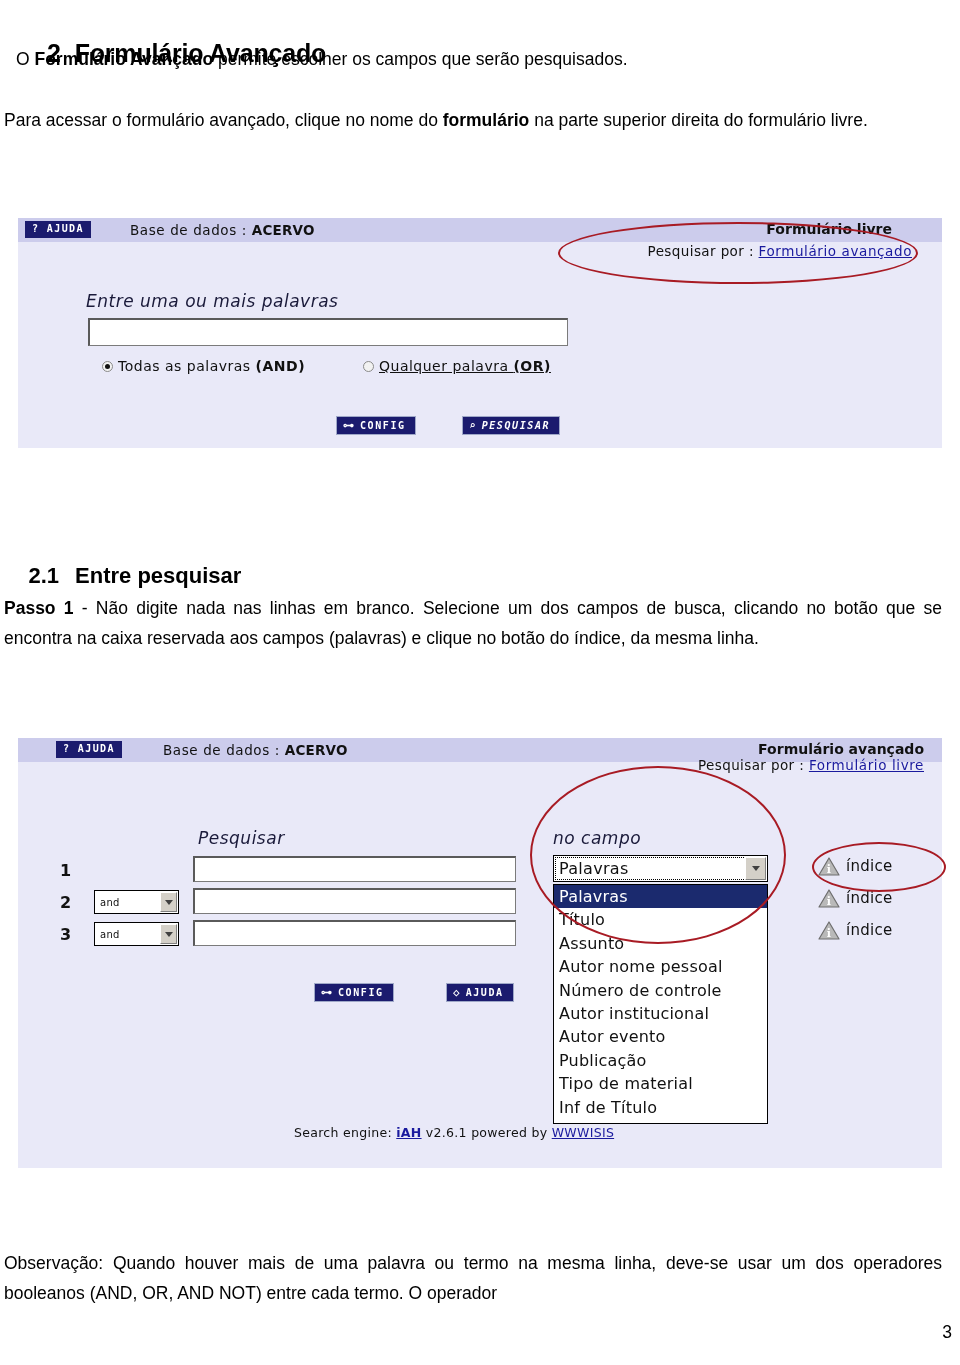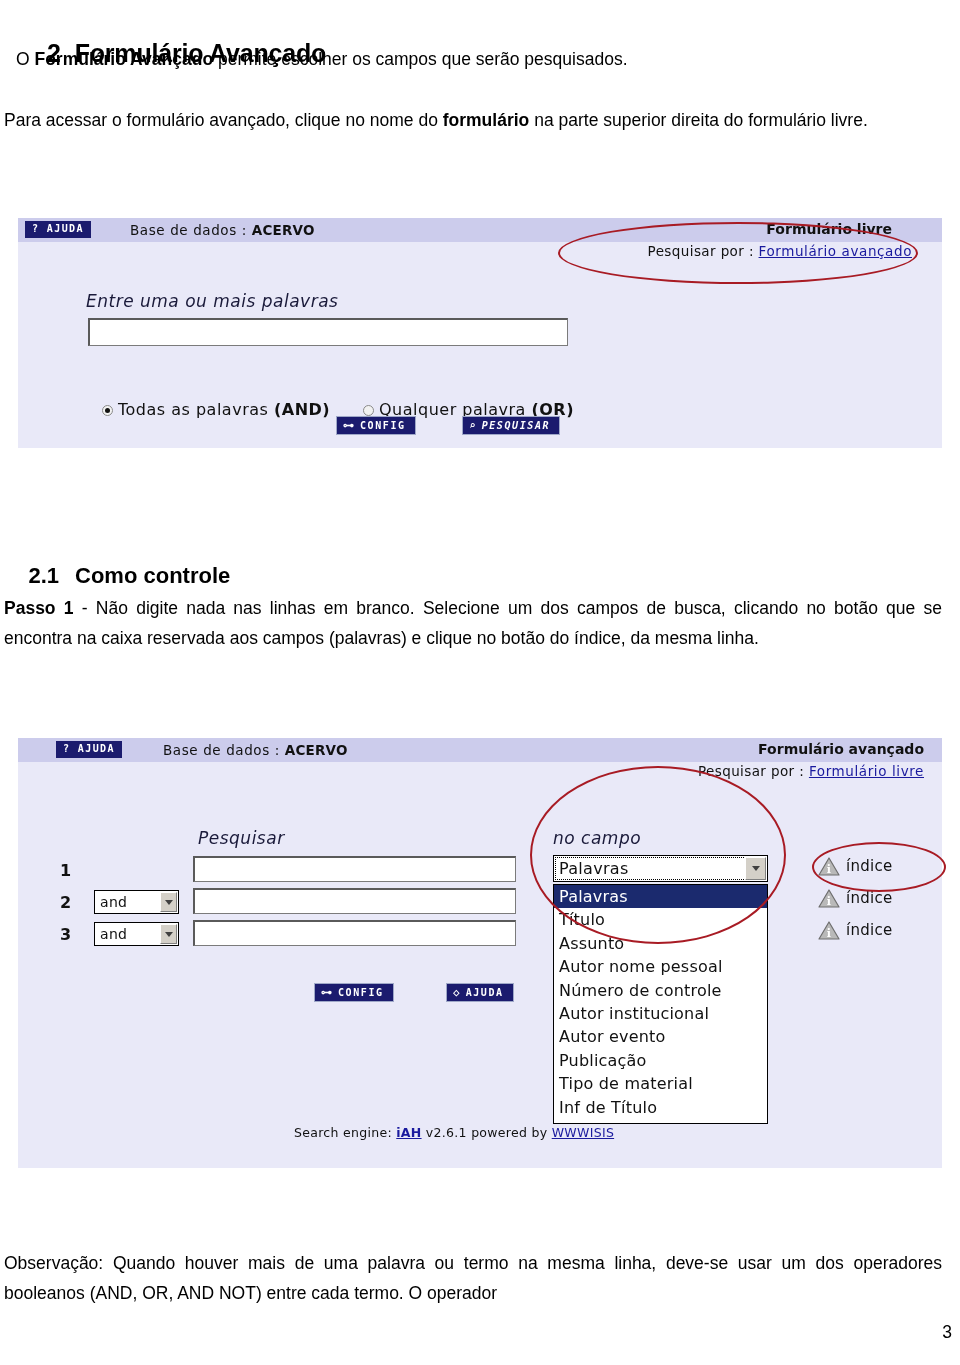--- a/index.html
+++ b/index.html
@@ -124,24 +124,23 @@
   .txtbox {
     position: absolute;
     background: #ffffff;
     border: 1px solid #7b7b7b;
     border-top: 2px solid #5a5a5a;
     border-left: 2px solid #5a5a5a;
   }
 
   .radio-row {
     position: absolute;
-    font-size: 16px;
-    white-space: nowrap;
-    color: #111;
-    margin-top: 42px;
+    font-size: 14px;
+    white-space: nowrap;
+    color: #111;
   }
   .radio {
     display: inline-block;
     width: 11px; height: 11px;
     border-radius: 50%;
     border: 1px solid #8a8a8a;
     background: #f2f2f2;
     position: relative;
     vertical-align: -1px;
     margin-right: 5px;
@@ -189,21 +188,21 @@
   }
 
   
   .sel {
     position: absolute;
     background: #ffffff;
     border: 1px solid #000000;
     border-right-color: #000;
     display: flex;
     align-items: center;
-    font-size: 14px;
+    font-size: 10px;
     color: #111;
     padding-left: 5px;
     letter-spacing: 0.3px;
     overflow: hidden;
   }
   .sel .arrowbox {
     position: absolute;
     right: 1px; top: 1px; bottom: 1px;
     width: 17px;
     background: #d4d0c8;
@@ -290,21 +289,21 @@
 
   <p class="para" style="position:absolute; top:44px; left:12px; width:952px;">
     <span>O </span><b>Formulário Avançado</b><span> permite escolher os campos que serão pesquisados.</span>
   </p>
 
   <p class="para" style="position:absolute; top:105px; left:0; width:948px;">
     <span>Para acessar o formulário avançado, clique no nome do </span><b>formulário</b><span> na parte superior direita do formulário livre.</span>
   </p>
 
   <h2 class="h2" style="position:absolute; top:538px; left:0;">
-    <span class="num">2.1</span><span>Como controle</span>
+    <span class="num">2.1</span><span>Entre pesquisar</span>
   </h2>
 
   <p class="para" style="position:absolute; top:593px; left:0; width:948px;">
     <b>Passo 1</b><span> - Não digite nada nas linhas em branco. Selecione um dos campos de busca, clicando no botão que se encontra na caixa reservada aos campos (palavras) e clique no botão do índice, da mesma linha.</span>
   </p>
 
   <p class="para" style="position:absolute; top:1228px; left:0; width:948px;margin-top:20px;">
     <span>Observação: Quando houver mais de uma palavra ou termo na mesma linha, deve-se usar um dos operadores booleanos (AND, OR, AND NOT) entre cada termo. O operador</span>
   </p>
 
@@ -328,21 +327,21 @@
   </div>
 
   <div class="field-label" style="left:68px; top:73px;">Entre uma ou mais palavras</div>
 
   <div class="txtbox" style="left:70px; top:100px; width:480px; height:28px;"></div>
 
   <div class="radio-row" style="left:84px; top:140px;">
     <span class="radio on"></span><span class="radio-text"><span>Todas as palavras </span><b>(AND)</b></span>
   </div>
 
-  <div class="radio-row" style="left:345px; top:140px;">
+  <div class="radio-row" style="left:345px; top:140px;text-decoration:underline;">
     <span class="radio"></span><span class="radio-text"><span>Qualquer palavra </span><b>(OR)</b></span>
   </div>
 
   <div class="navybtn" style="left:318px; top:198px;">
     <span class="gl">⊶</span><span>CONFIG</span>
   </div>
 
   <div class="navybtn" style="left:444px; top:198px;font-style:italic;">
     <span class="gl">⌕</span><span>PESQUISAR</span>
   </div>
@@ -355,21 +354,21 @@
   <div class="shot-band" style="width:924px;"></div>
 
   <div class="ajuda-btn" style="left:38px; top:3px;">? AJUDA</div>
 
   <div class="db-label" style="left:145px; top:4px;">
     <span>Base de dados : </span><b>ACERVO</b>
   </div>
 
   <div class="form-title" style="right:18px; top:3px;">Formulário avançado</div>
 
-  <div class="search-by" style="right:18px; top:25px;">
+  <div class="search-by" style="right:18px; top:19px;">
     <span>Pesquisar por : </span><a href="#">Formulário livre</a>
   </div>
 
   <div class="field-label" style="left:180px; top:90px;">Pesquisar</div>
   <div class="field-label" style="left:535px; top:90px;">no campo</div>
 
   <div class="rownum" style="left:42px; top:123px;">1</div>
   <div class="rownum" style="left:42px; top:155px;">2</div>
   <div class="rownum" style="left:42px; top:187px;">3</div>
 

